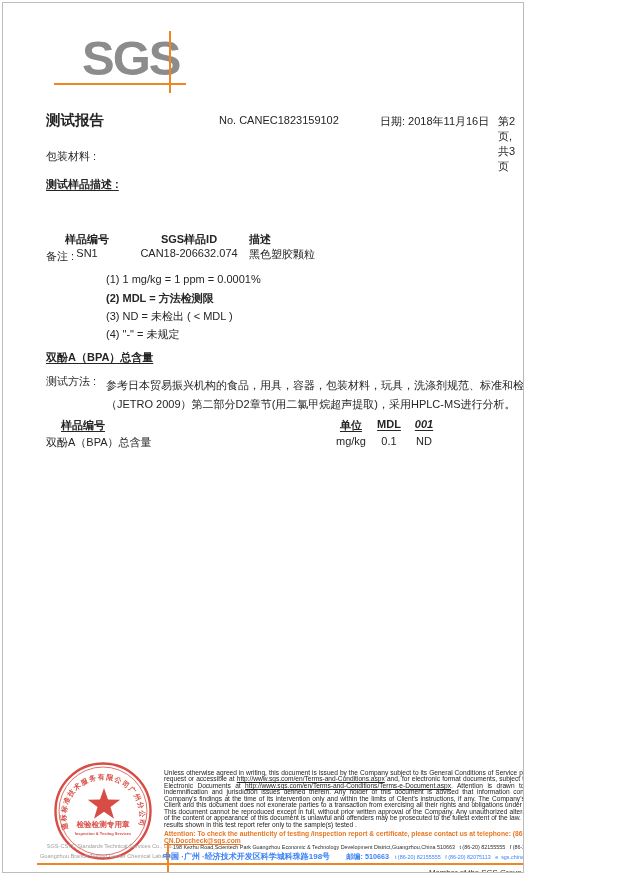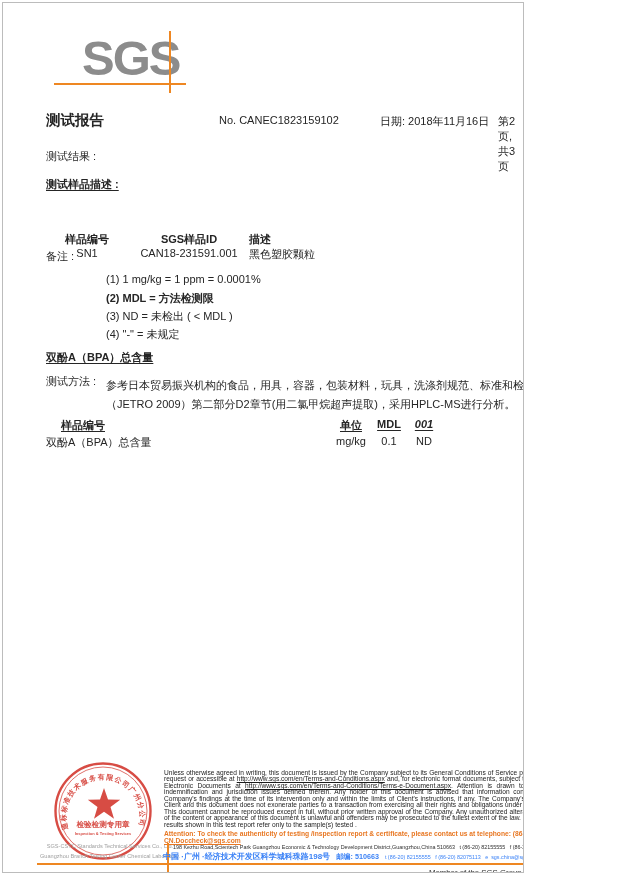--- a/index.html
+++ b/index.html
@@ -53,51 +53,51 @@
   .disclaimer a{color:inherit;text-decoration:underline;}
   .attention{left:161px;top:827px;width:440px;font-size:6.7px;line-height:7px;
     color:#e87722;font-weight:bold;}
   .attention a{color:inherit;text-decoration:underline;}
   .addr-vline{left:164px;top:840px;width:1.5px;height:32px;background:#ee8722;}
   .addr-line1{left:170px;top:841px;width:440px;font-size:5.4px;color:#2e2e2e;
     white-space:pre;}
   .addr-line2{left:160px;top:848px;width:440px;display:flex;align-items:baseline;
     color:#3b82f6;white-space:pre;}
   .addr-cn{font-size:8px;font-weight:bold;}
-  .addr-post{font-size:7.2px;margin-left:6px;font-weight:bold;}
+  .addr-post{font-size:7.2px;margin-left:16px;font-weight:bold;}
   .addr-contact{font-size:5.4px;margin-left:6px;}
   .footer-hline{left:34px;top:860px;width:581px;height:2px;background:#ee8722;}
   .member-line{left:408px;top:865px;width:165px;font-size:7.8px;text-align:center;color:#2e2e2e;}
   .stamp-text{fill:#d2342b;}
 </style>
 </head>
 <body>
 
 <div class="page">
 
   <div class="abs sgs-logo">SGS</div>
   <div class="abs logo-hline"></div>
   <div class="abs logo-vline"></div>
 
   <div class="abs doc-title">测试报告</div>
   <div class="abs report-no t11">No. CANEC1823159102</div>
   <div class="abs report-date t11">日期: 2018年11月16日</div>
   <div class="abs page-info t11">第2页,共3页</div>
 
-  <div class="abs results-label t11">测试结果 :</div>
+  <div class="abs results-label t11">包装材料 :</div>
 
   <div class="abs sample-heading t11 bold uline">测试样品描述 :</div>
   <div class="abs sample-header-row t11 bold">
     <span>样品编号</span>
     <span>SGS样品ID</span>
     <span>描述</span>
   </div>
   <div class="abs sample-data-row t11">
     <span>SN1</span>
-    <span>CAN18-231591.001</span>
+    <span>CAN18-206632.074</span>
     <span>黑色塑胶颗粒</span>
   </div>
 
   <div class="abs notes-label t11">备注 :</div>
   <div class="abs note-item t11" style="top:270px;">(1) 1 mg/kg = 1 ppm = 0.0001%</div>
   <div class="abs note-item t11" style="top:288px;font-weight:bold;">(2) MDL = 方法检测限</div>
   <div class="abs note-item t11" style="top:306px;">(3) ND = 未检出 ( &lt; MDL )</div>
   <div class="abs note-item t11" style="top:324px;">(4) "-" = 未规定</div>
 
   <div class="abs bpa-heading t11 bold uline">双酚A（BPA）总含量</div>

